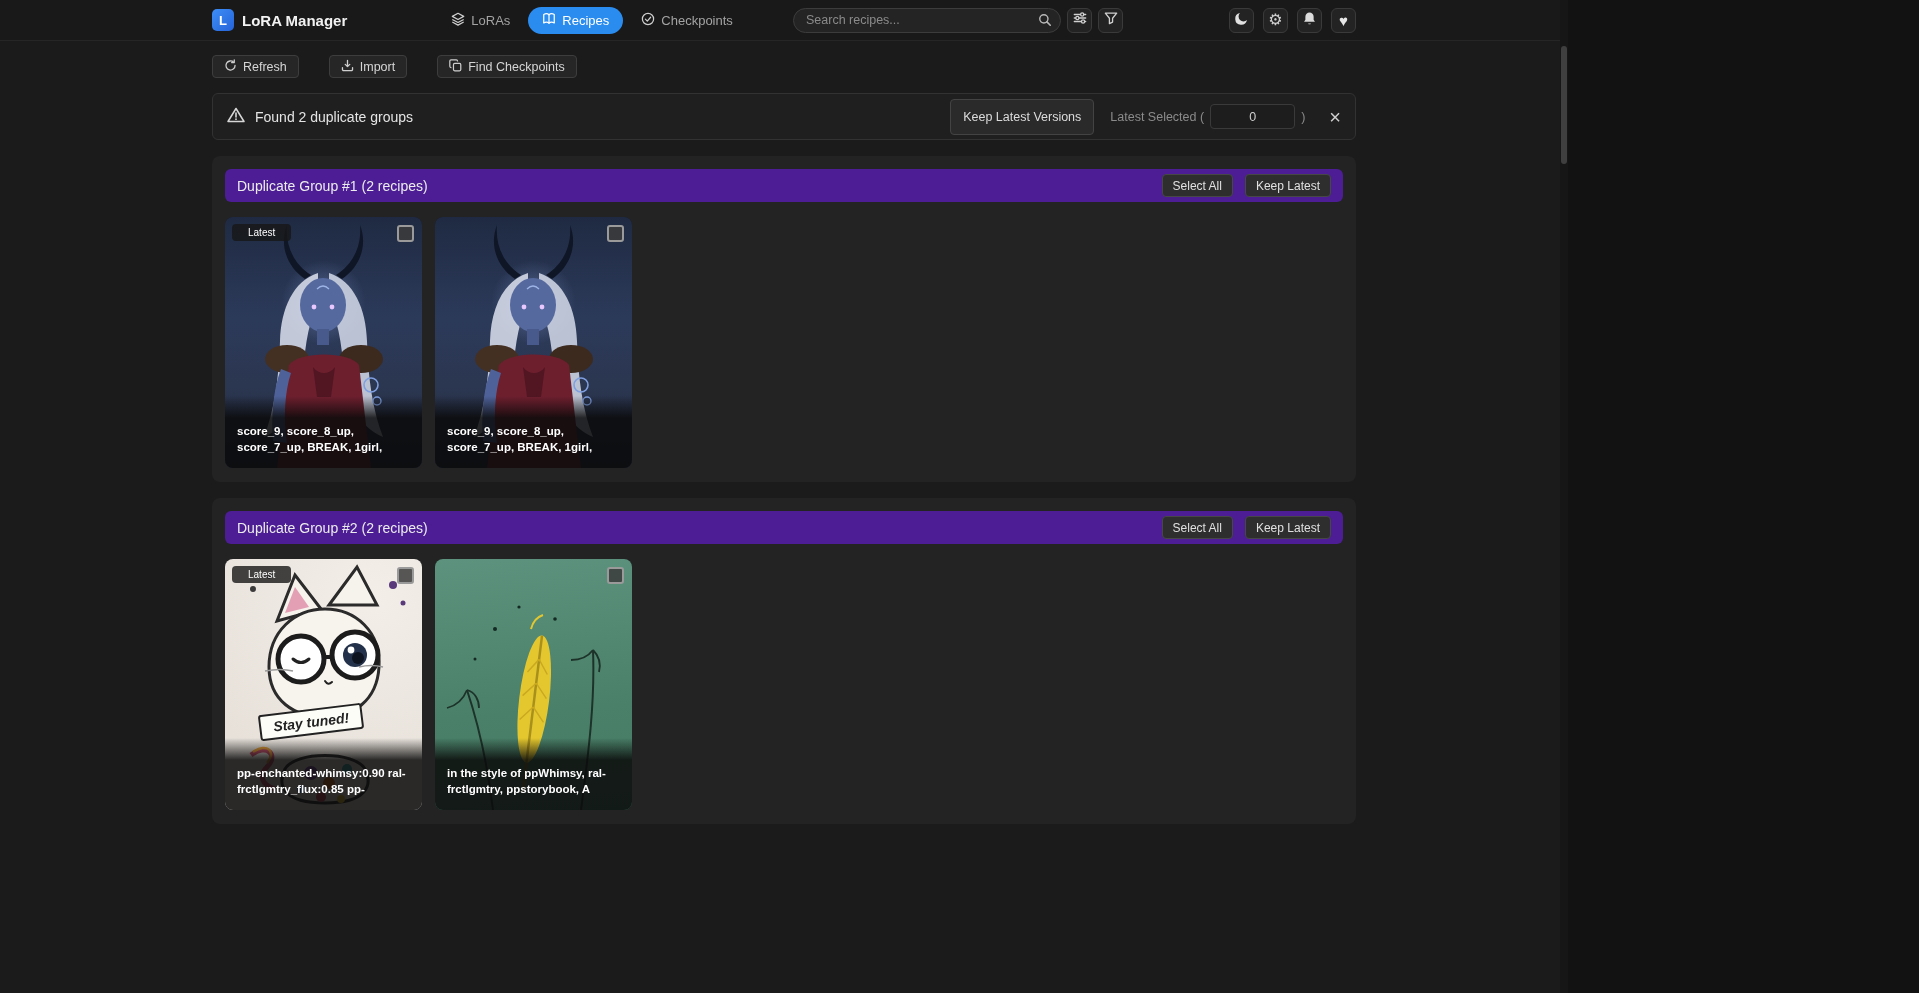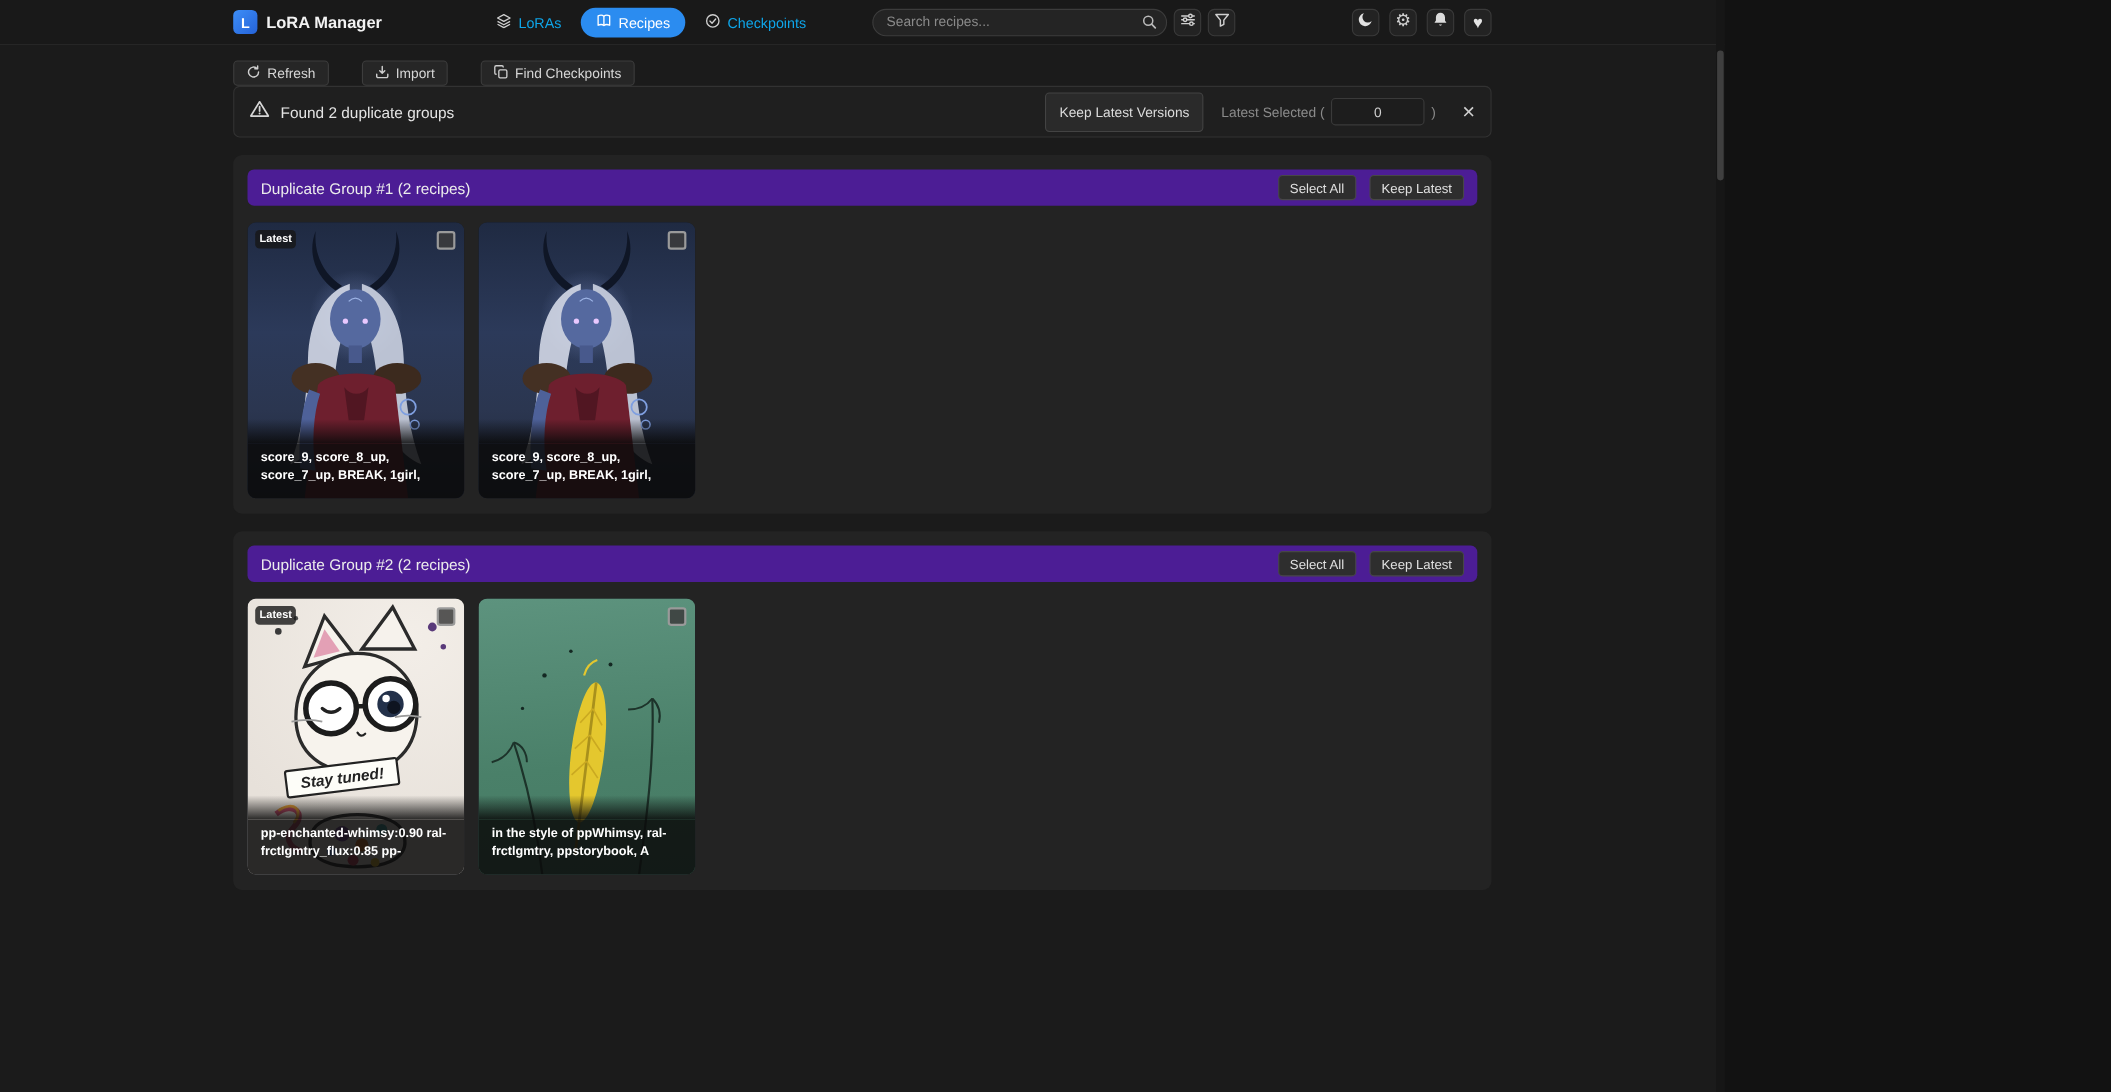--- a/index.html
+++ b/index.html
@@ -20,21 +20,21 @@
   .nav-inner { width: 1144px; margin: 0 auto; height: 100%; display: flex; align-items: center; }
   .brand { display: flex; align-items: center; gap: 8px; }
   .logo {
     width: 22px; height: 22px; border-radius: 5px;
     background: linear-gradient(135deg, #3d8ef7, #2563d9);
     color: #fff; font-weight: bold; font-size: 13px;
     display: flex; align-items: center; justify-content: center;
   }
   .brand-title { color: #f2f2f2; font-size: 15px; font-weight: bold; }
   .nav-links { display: flex; align-items: center; gap: 10px; margin-left: 96px; }
-  .nav-link { display: flex; align-items: center; gap: 6px; color: #0ea5e9; font-size: 13px; padding: 5px 8px; cursor: pointer; white-space: nowrap; }
+  .nav-link { display: flex; align-items: center; gap: 6px; color: #a3a3a3; font-size: 13px; padding: 5px 8px; cursor: pointer; white-space: nowrap; }
   .nav-link.active { background: #2b8cf0; border-radius: 15px; color: #fff; padding: 5px 14px; }
   .search-cluster { margin-left: auto; display: flex; align-items: flex-end; gap: 6px; }
   .search-box { position: relative; width: 268px; height: 25px; }
   .search-box input {
     width: 268px; height: 25px; border-radius: 13px;
     background: #242424; border: 1px solid #3c3c3c;
     color: #ddd; font-size: 12.5px; padding: 0 30px 0 12px;
     outline: none; font-family: inherit;
   }
   .search-box input::placeholder { color: #8a8a8a; }
@@ -51,21 +51,21 @@
   
   .container { width: 1144px; margin: 0 auto; }
   .toolbar { display: flex; gap: 30px; margin-top: 14px; }
   .tbtn {
     height: 23px; display: inline-flex; align-items: center; gap: 6px;
     background: #262626; border: 1px solid #3d3d3d; border-radius: 4px;
     color: #d6d6d6; font-size: 12.5px; padding: 0 11px; cursor: pointer; white-space: nowrap;
   }
   
   .alert {
-    height: 47px;
+    margin-top: 15px; height: 47px;
     background: #1f1f1f; border: 1px solid #323232; border-radius: 6px;
     display: flex; align-items: center; padding: 0 14px;
   }
   .alert-msg { color: #e4e4e4; font-size: 14px; margin-left: 10px; }
   .alert-right { margin-left: auto; display: flex; align-items: center; gap: 16px; }
   .btn-secondary {
     height: 36px; background: #2a2a2a; border: 1px solid #434343; border-radius: 4px;
     color: #dcdcdc; font-size: 12.5px; padding: 0 12px;
     display: inline-flex; align-items: center; cursor: pointer; white-space: nowrap;
   }
@@ -92,21 +92,21 @@
   .cards { display: flex; gap: 13px; margin-top: 15px; }
   .card {
     width: 197px; height: 251px; border-radius: 8px;
     position: relative; overflow: hidden; cursor: pointer; background: #15181f;
   }
   .card-art { position: absolute; inset: 0; }
   .card-art svg { display: block; }
   .badge {
     position: absolute; top: 7px; left: 7px; z-index: 4;
     background: rgba(22,22,22,.8); color: #fff;
-    font-size: 10px; font-weight: bold; padding: 3px 4px; border-radius: 4px;
+    font-size: 10px; font-weight: normal; padding: 3px 16px; border-radius: 4px;
   }
   .checkbox {
     position: absolute; top: 8px; right: 8px; z-index: 4;
     width: 17px; height: 17px;
     border: 2px solid #9a9a9a; border-radius: 3px;
     background: rgba(60,60,60,.85); cursor: pointer;
   }
   .caption-fade {
     position: absolute; left: 0; right: 0; bottom: 50px; height: 22px; z-index: 2;
     background: linear-gradient(transparent, rgba(10,10,10,.86));

